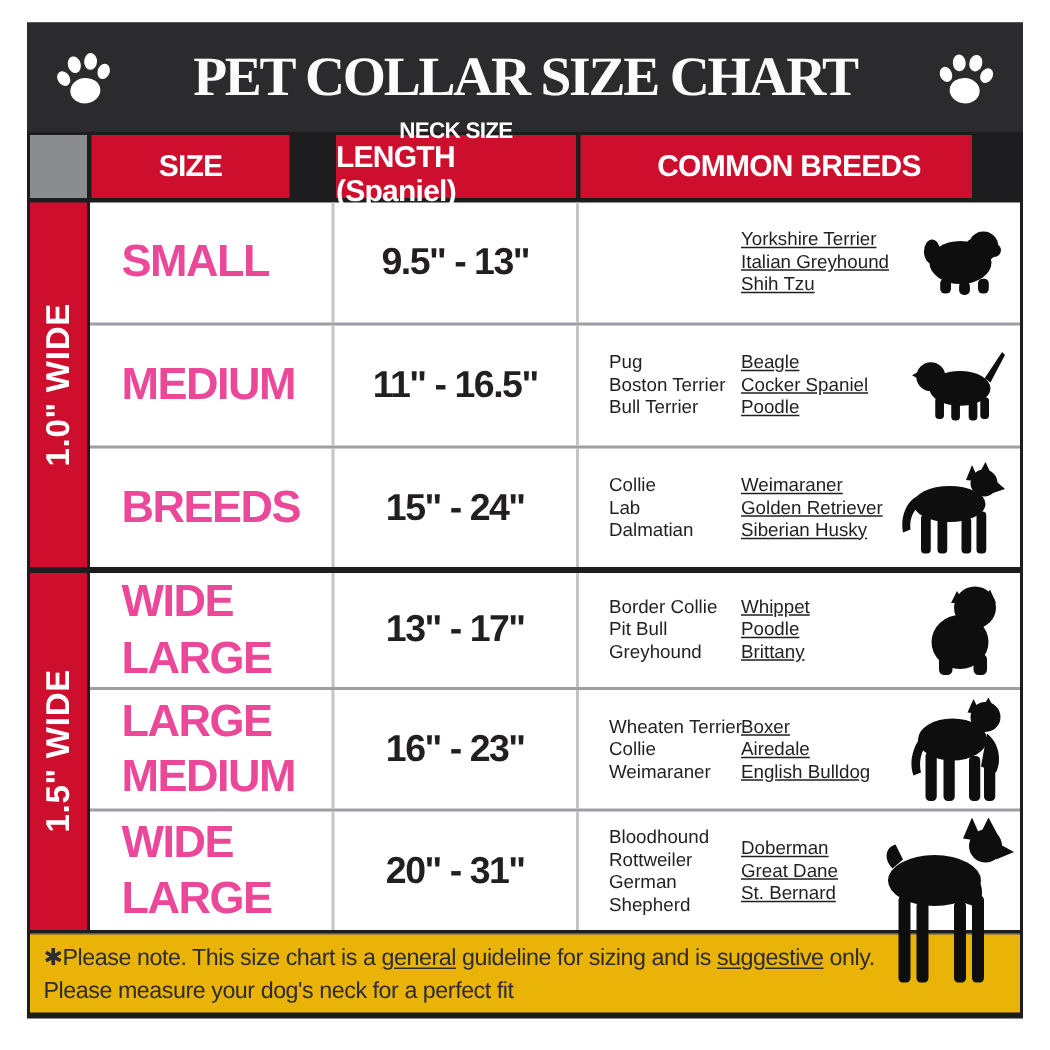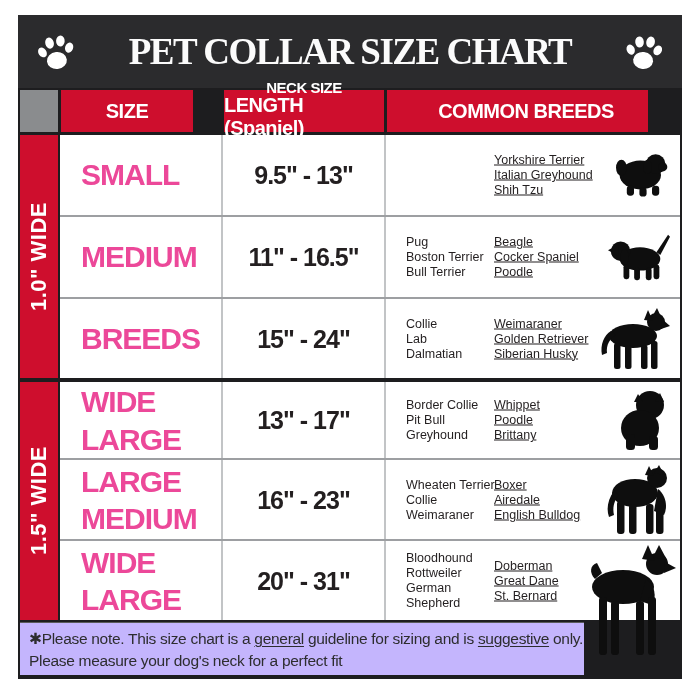--- a/index.html
+++ b/index.html
@@ -59,22 +59,22 @@
   .breed-col { position:absolute; top:50%; transform:translateY(-50%);
                font-size:12.5px; color:#231f20; line-height:15px; }
   .breed-col.c1 { left:346px; width:100px; }
   .breed-col.c2 { left:434px; width:125px;text-decoration:underline; }
 
   .dog { position:absolute; right:10px; top:50%; transform:translateY(-50%); }
   .dog svg { display:block; fill:#0e0e0e; }
   .dog.doberman { right:4px; top:4px; transform:none; z-index:5; }
 
   
-  .footer { position:absolute; left:2px; top:607px; width:564px; height:53px;
-            background:#c4b5fd; border-top:1px solid #5a5b5d; padding:5px 0 0 9px;
+  .footer { position:absolute; left:2px; top:607px; width:660px; height:53px;
+            background:#eab308; border-top:1px solid #5a5b5d; padding:5px 0 0 9px;
             z-index:1; }
   .footer .line { font-size:15.5px; letter-spacing:-0.3px; color:#2d2d2f;
                   line-height:22px; white-space:nowrap; }
   .footer .uword { text-decoration:underline; text-underline-offset:2px; }
 </style>
 </head>
 <body>
 
 <div class="page">
   <div class="chart">

